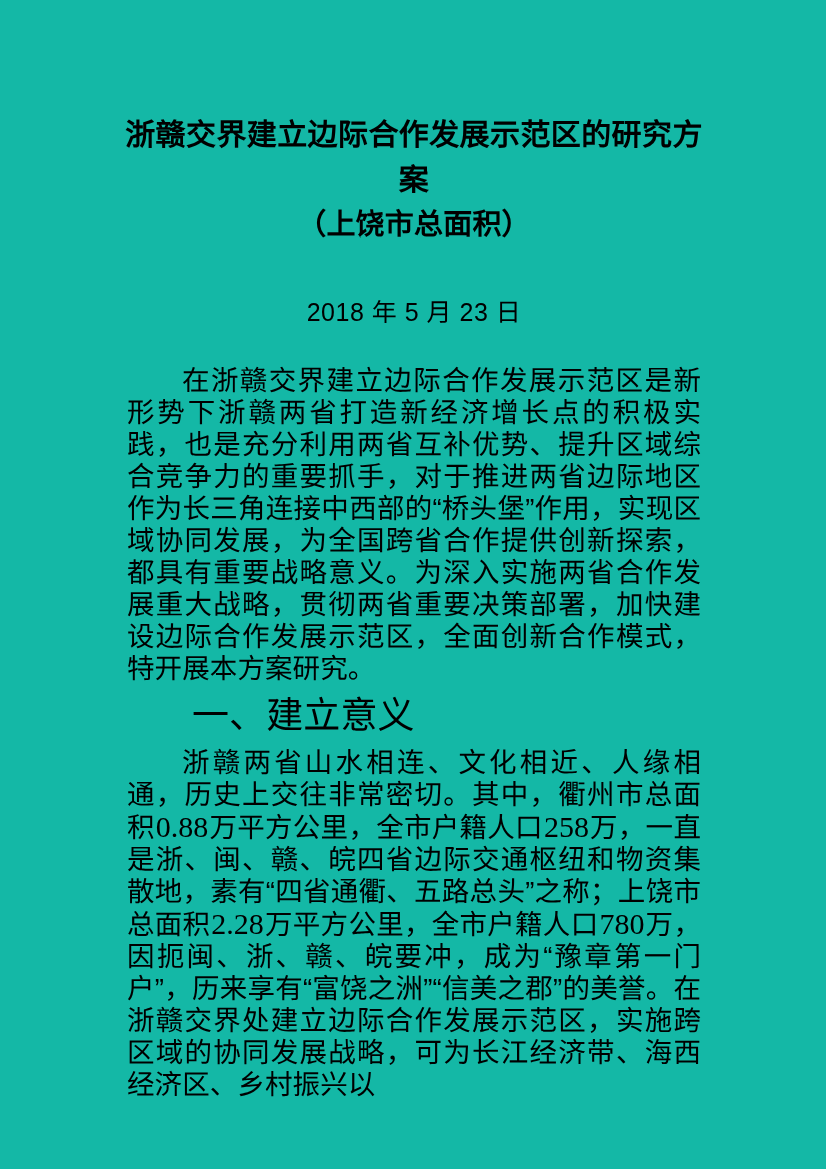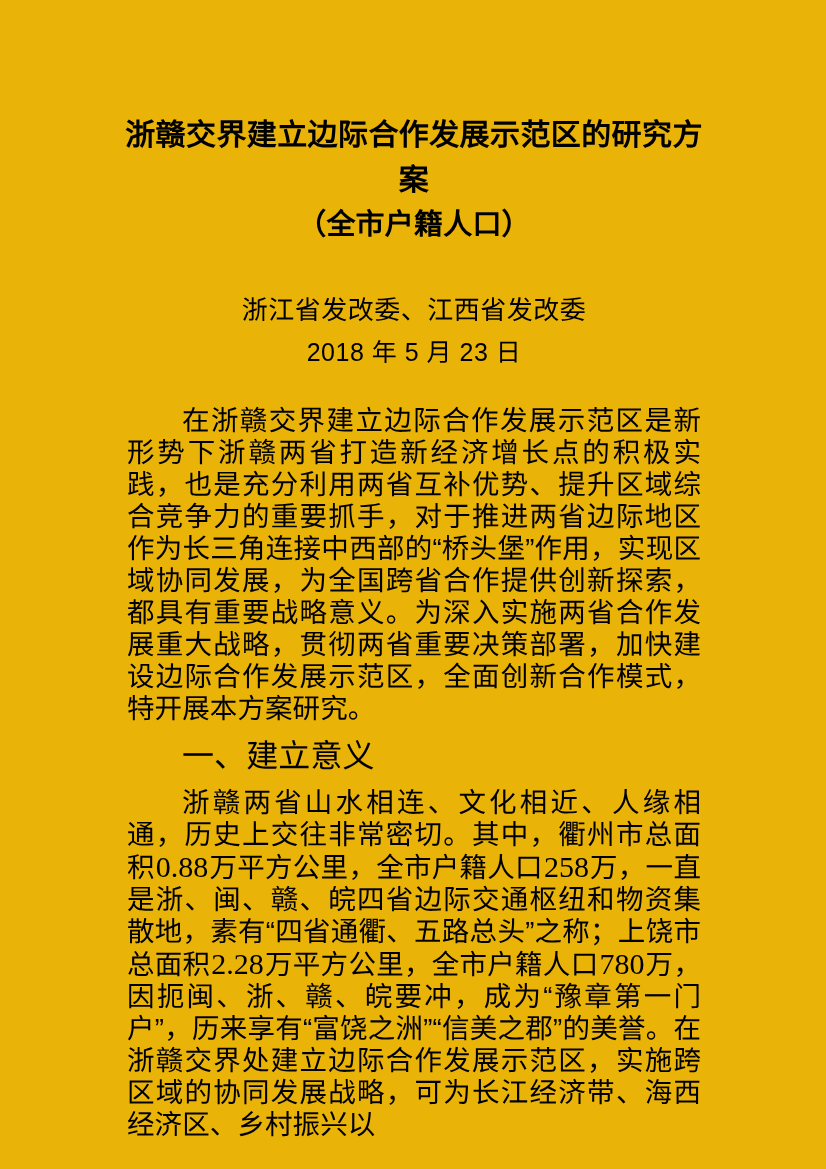--- a/index.html
+++ b/index.html
@@ -7,21 +7,21 @@
     margin: 0;
     padding: 0;
     background: #ffffff;
   }
 
   .page {
     position: relative;
     width: 826px;
     height: 1169px;
     margin: 0 auto;
-    background: #eab308;
+    background: #14b8a6;
     overflow: hidden;
     color: #000000;
     font-family: "Liberation Sans", "DejaVu Sans", sans-serif;
     -webkit-font-smoothing: antialiased;
   }
 
   .content {
     position: absolute;
     left: 118px;
     top: 0;
@@ -79,21 +79,21 @@
     line-height: 32px;
     text-align: justify;
     text-justify: inter-ideograph;
     text-indent: 2em;
     letter-spacing: 0.1px;
     word-break: break-all;
   }
 
   p.heading {
     margin: 0;
-    font-size: 32px;
+    font-size: 37px;
     line-height: 44px;
     text-indent: 2em;
     text-align: left;
     letter-spacing: 0.1px;
   }
 
   
   .num {
     font-family: "Liberation Serif", "DejaVu Serif", serif;
     font-size: 30px;
@@ -102,25 +102,24 @@
   }
 </style>
 </head>
 <body>
 
 <div class="page">
   <div class="content">
 
     <h1 class="doc-title">
       <span class="title-line main">浙赣交界建立边际合作发展示范区的研究方案</span>
-      <span class="title-line sub">（全市户籍人口）</span>
+      <span class="title-line sub">（上饶市总面积）</span>
     </h1>
 
     <div class="issuer-block">
-      <span class="issuer-line org">浙江省发改委、江西省发改委</span>
       <span class="issuer-line date">2018 年 5 月 23 日</span>
     </div>
 
     <div class="body-block">
       <p class="para">在浙赣交界建立边际合作发展示范区是新形势下浙赣两省打造新经济增长点的积极实践，也是充分利用两省互补优势、提升区域综合竞争力的重要抓手，对于推进两省边际地区作为长三角连接中西部的“桥头堡”作用，实现区域协同发展，为全国跨省合作提供创新探索，都具有重要战略意义。为深入实施两省合作发展重大战略，贯彻两省重要决策部署，加快建设边际合作发展示范区，全面创新合作模式，特开展本方案研究。</p>
 
       <p class="heading">一、建立意义</p>
 
       <p class="para"><span>浙赣两省山水相连、文化相近、人缘相通，历史上交往非常密切。其中，衢州市总面积</span><span class="num">0.88</span><span>万平方公里，全市户籍人口</span><span class="num">258</span><span>万，一直是浙、闽、赣、皖四省边际交通枢纽和物资集散地，素有“四省通衢、五路总头”之称；上饶市总面积</span><span class="num">2.28</span><span>万平方公里，全市户籍人口</span><span class="num">780</span><span>万，因扼闽、浙、赣、皖要冲，成为“豫章第一门户”，历来享有“富饶之洲”“信美之郡”的美誉。在浙赣交界处建立边际合作发展示范区，实施跨区域的协同发展战略，可为长江经济带、海西经济区、乡村振兴以</span></p>
     </div>

